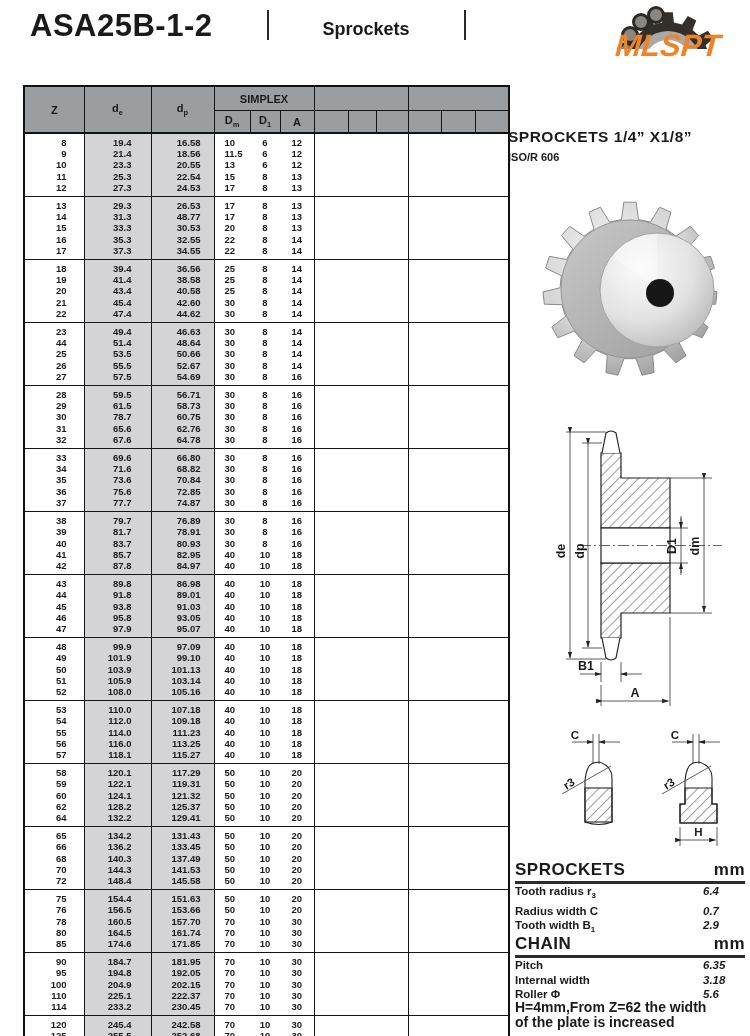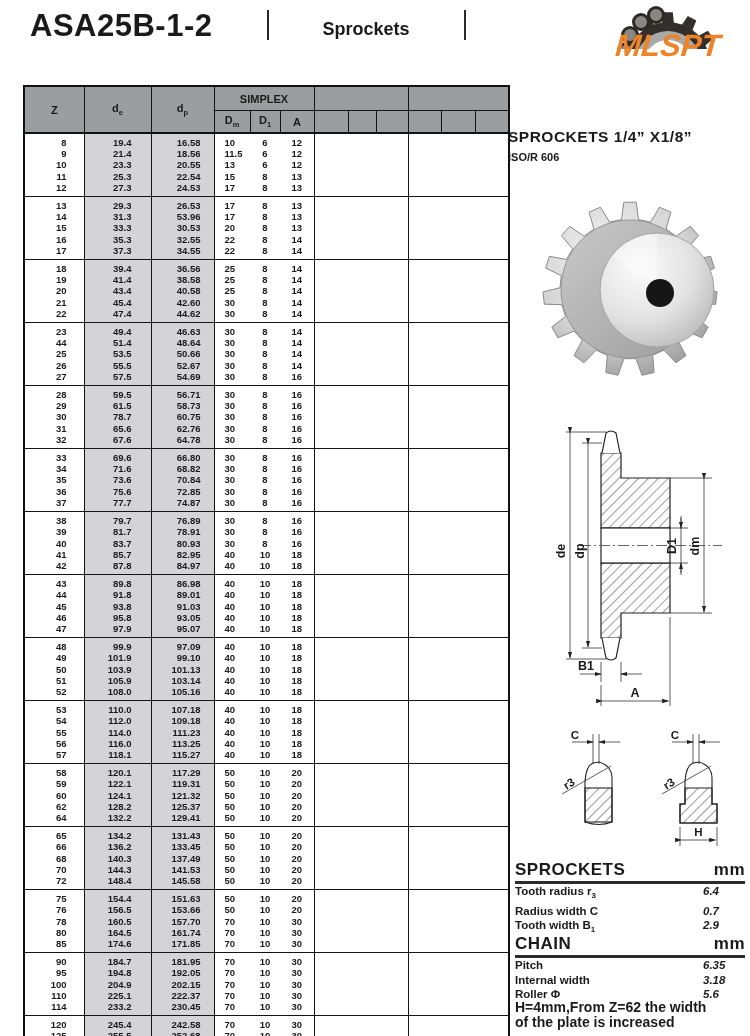--- a/index.html
+++ b/index.html
@@ -191,21 +191,21 @@
         <td class="c-dp">26.53</td>
         <td class="c-dm">17</td>
         <td class="c-d1">8</td>
         <td class="c-a">13</td>
         <td colspan="3" rowspan="5" class="c-gap"></td>
         <td colspan="3" rowspan="5" class="c-gap"></td>
       </tr>
       <tr>
         <td class="c-z">14</td>
         <td class="c-de">31.3</td>
-        <td class="c-dp">53.96</td>
+        <td class="c-dp">48.77</td>
         <td class="c-dm">17</td>
         <td class="c-d1">8</td>
         <td class="c-a">13</td>
       </tr>
       <tr>
         <td class="c-z">15</td>
         <td class="c-de">33.3</td>
         <td class="c-dp">30.53</td>
         <td class="c-dm">20</td>
         <td class="c-d1">8</td>

